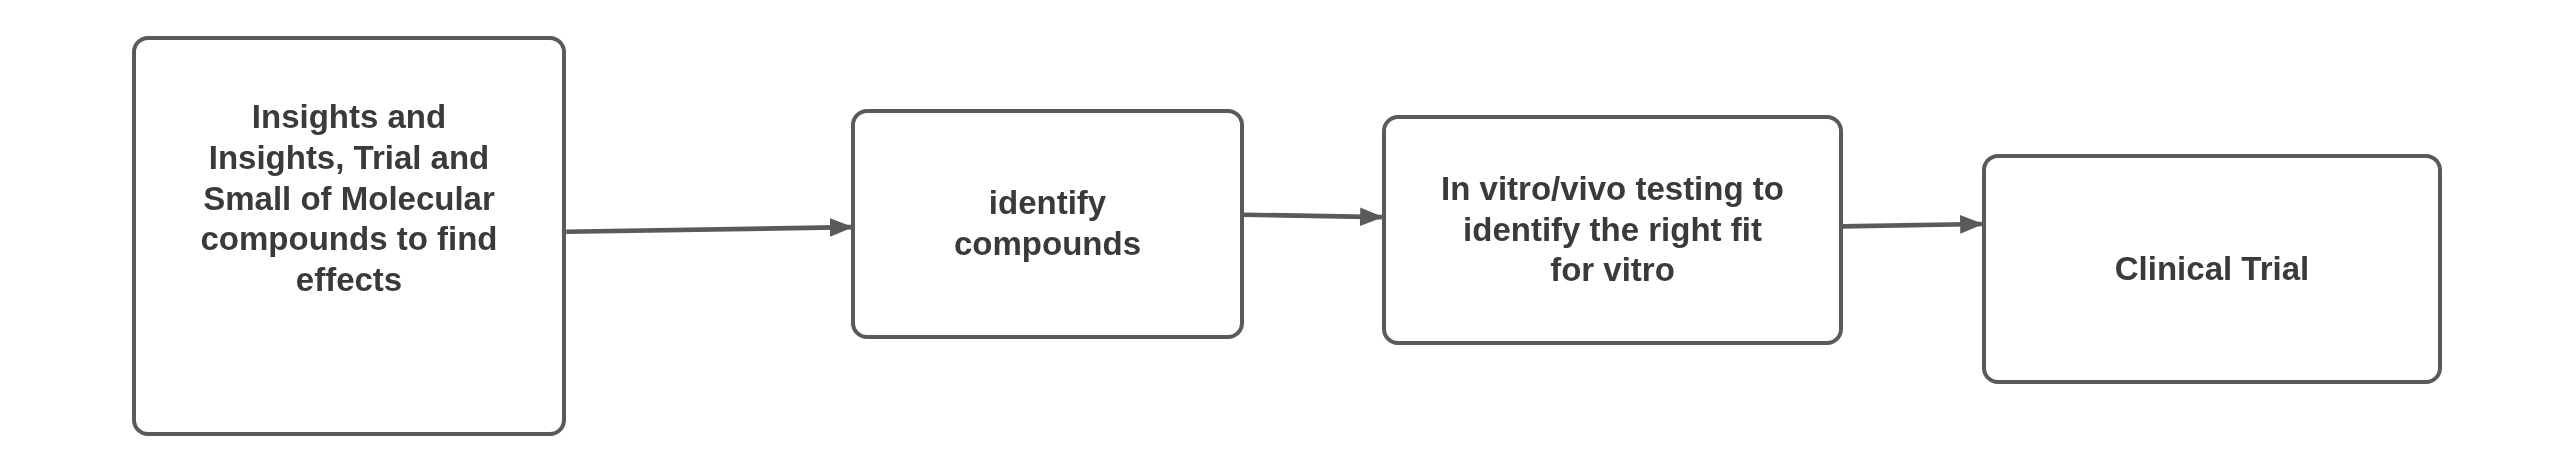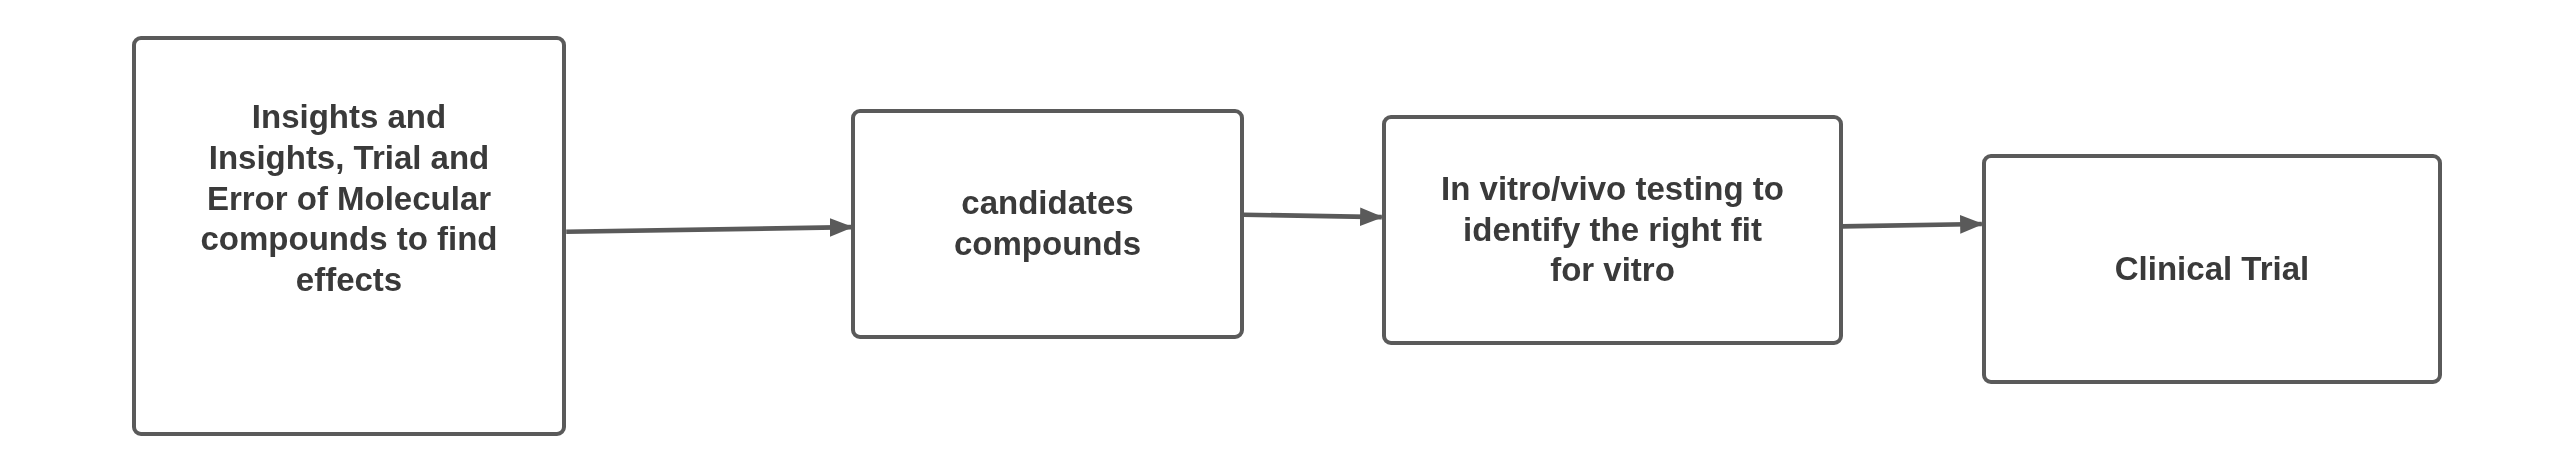--- a/index.html
+++ b/index.html
@@ -23,21 +23,21 @@
     height: 100%;
     pointer-events: none;
   }
   .connector-layer line {
     pointer-events: stroke;
   }
   .node {
     position: absolute;
     box-sizing: border-box;
     border: 4.7px solid #5a5a5a;
-    border-radius: 9px;
+    border-radius: 16px;
     background: #ffffff;
     display: flex;
     align-items: center;
     justify-content: center;
     text-align: center;
   }
   .node-label {
     width: 100%;
     font-weight: 700;
     font-size: 33px;
@@ -60,28 +60,28 @@
       </marker>
     </defs>
   <line x1="729" y1="299" x2="1097" y2="293" stroke="#5a5a5a" stroke-width="6" marker-end="url(#arrowhead)"></line>
       <line x1="1603" y1="277" x2="1781" y2="280" stroke="#5a5a5a" stroke-width="6" marker-end="url(#arrowhead)"></line>
       <line x1="2375" y1="292" x2="2555" y2="289" stroke="#5a5a5a" stroke-width="6" marker-end="url(#arrowhead)"></line>
     </svg>
 <div class="node" style="left: 132px; top: 36px; width: 434px; height: 400px; border-color: rgb(90, 90, 90);">
       <div class="node-label" style="color: rgb(58, 58, 58); transform: translateY(-37px);">
         <span class="label-line">Insights and</span>
         <span class="label-line">Insights, Trial and</span>
-        <span class="label-line">Error of Molecular</span>
+        <span class="label-line">Small of Molecular</span>
         <span class="label-line">compounds to find</span>
         <span class="label-line">effects</span>
       </div>
     </div>
     <div class="node" style="left: 851px; top: 109px; width: 393px; height: 230px; border-color: rgb(90, 90, 90);">
       <div class="node-label" style="color: rgb(58, 58, 58);">
-        <span class="label-line">candidates</span>
+        <span class="label-line">identify</span>
         <span class="label-line">compounds</span>
       </div>
     </div>
     <div class="node" style="left: 1382px; top: 115px; width: 461px; height: 230px; border-color: rgb(90, 90, 90);">
       <div class="node-label" style="color: rgb(58, 58, 58);">
         <span class="label-line">In vitro/vivo testing to</span>
         <span class="label-line">identify the right fit</span>
         <span class="label-line">for vitro</span>
       </div>
     </div>

